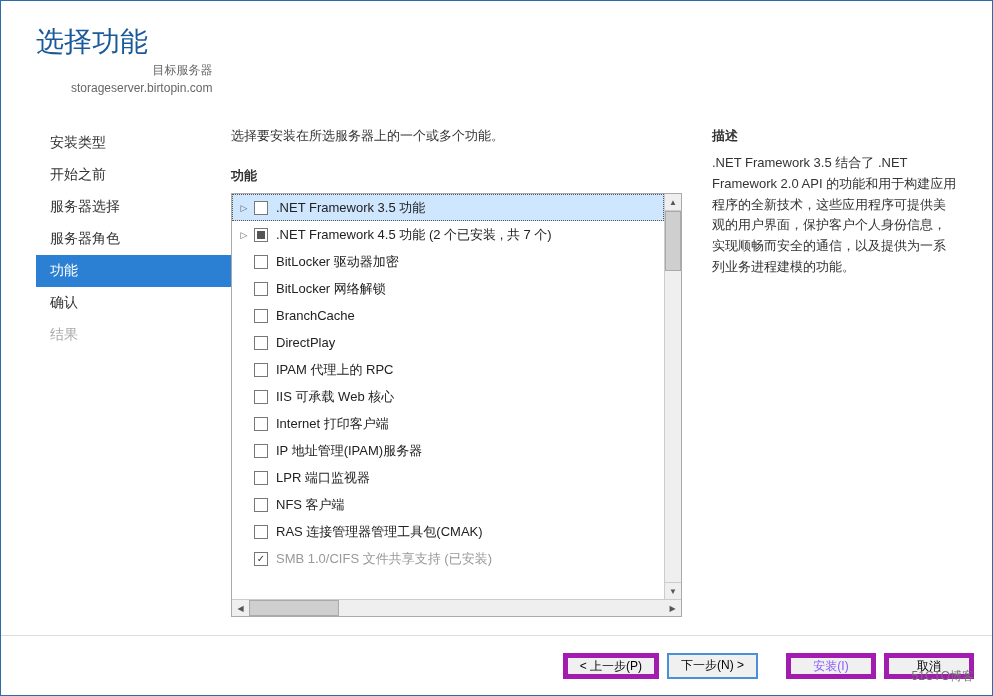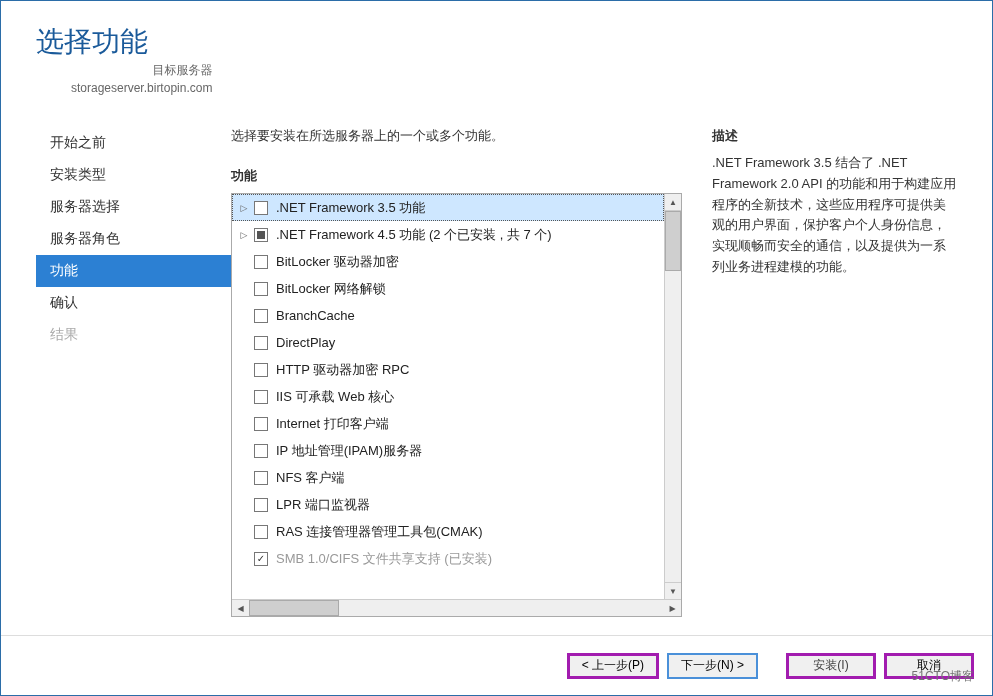--- a/index.html
+++ b/index.html
@@ -38,43 +38,43 @@
 .sbtn { height: 17px; display: flex; align-items: center; justify-content: center; font-size: 8px; color: #555; background: #efefef; border-bottom: 1px solid #ccc; }
 .sbtn.bot { border-bottom: none; border-top: 1px solid #ccc; }
 .thumb { background: #cfcfcf; height: 60px; border: 1px solid #aaa; margin-top: 0; }
 .hscroll { height: 17px; background: #efefef; border-top: 1px solid #ccc; display: flex; }
 .hbtn { width: 17px; display: flex; align-items: center; justify-content: center; font-size: 8px; color: #555; }
 .hthumb { flex: 0 0 90px; background: #cfcfcf; border: 1px solid #aaa; margin-left: 0; }
 .htrack { flex: 1; }
 .right { width: 245px; }
 .desc-text { font-size: 13px; color: #333; line-height: 1.6; margin-top: 8px; }
 .footer { height: 60px; border-top: 1px solid #ddd; display: flex; justify-content: flex-end; align-items: center; padding: 0 18px; gap: 8px; }
-.btn { min-width: 90px; height: 26px; padding: 0 12px; font-size: 12px; background: #f0f0f0; border: 3px solid #a21caf; cursor: pointer; }
+.btn { min-width: 90px; height: 26px; padding: 0 12px; font-size: 12px; background: #f0f0f0; border: 5px solid #a21caf; cursor: pointer; }
 .btn.default { border: 2px solid #4a90d9; text-align: right; }
-.btn.disabled { color: #404040; }
+.btn.disabled { color: #8b5cf6; }
 .watermark { position: absolute; bottom: 10px; right: 18px; font-size: 12px; color: #737373; }
 </style>
 </head>
 <body>
 
 <div class="window">
 
   <div class="content">
     <div class="header-row">
       <div class="page-title">选择功能</div>
       <div class="dest-info">
         <div>目标服务器</div>
         <div>storageserver.birtopin.com</div>
       </div>
     </div>
 
     <div class="main-row">
       <div class="sidebar" id="sidebar">
+          <div class="nav-item">安装类型</div>
           <div class="nav-item">开始之前</div>
-          <div class="nav-item">安装类型</div>
           <div class="nav-item">服务器选择</div>
           <div class="nav-item">服务器角色</div>
           <div class="nav-item active">功能</div>
           <div class="nav-item">确认</div>
           <div class="nav-item disabled">结果</div>
         </div>
 
       <div class="center">
         <div class="instruction">选择要安装在所选服务器上的一个或多个功能。</div>
         <div class="section-label">功能</div>
@@ -107,46 +107,46 @@
                   <span class="feature-label">BranchCache</span>
                 </div>
                 <div class="feature-row">
                   <span class="expander"></span>
                   <span class="checkbox"></span>
                   <span class="feature-label">DirectPlay</span>
                 </div>
                 <div class="feature-row">
                   <span class="expander"></span>
                   <span class="checkbox"></span>
-                  <span class="feature-label">HTTP 驱动器加密 RPC</span>
+                  <span class="feature-label">IPAM 代理上的 RPC</span>
                 </div>
                 <div class="feature-row">
                   <span class="expander"></span>
                   <span class="checkbox"></span>
                   <span class="feature-label">IIS 可承载 Web 核心</span>
                 </div>
                 <div class="feature-row">
                   <span class="expander"></span>
                   <span class="checkbox"></span>
                   <span class="feature-label">Internet 打印客户端</span>
                 </div>
                 <div class="feature-row">
                   <span class="expander"></span>
                   <span class="checkbox"></span>
                   <span class="feature-label">IP 地址管理(IPAM)服务器</span>
                 </div>
                 <div class="feature-row">
                   <span class="expander"></span>
                   <span class="checkbox"></span>
-                  <span class="feature-label">NFS 客户端</span>
+                  <span class="feature-label">LPR 端口监视器</span>
                 </div>
                 <div class="feature-row">
                   <span class="expander"></span>
                   <span class="checkbox"></span>
-                  <span class="feature-label">LPR 端口监视器</span>
+                  <span class="feature-label">NFS 客户端</span>
                 </div>
                 <div class="feature-row">
                   <span class="expander"></span>
                   <span class="checkbox"></span>
                   <span class="feature-label">RAS 连接管理器管理工具包(CMAK)</span>
                 </div>
                 <div class="feature-row disabled">
                   <span class="expander"></span>
                   <span class="checkbox checked"></span>
                   <span class="feature-label">SMB 1.0/CIFS 文件共享支持 (已安装)</span>

